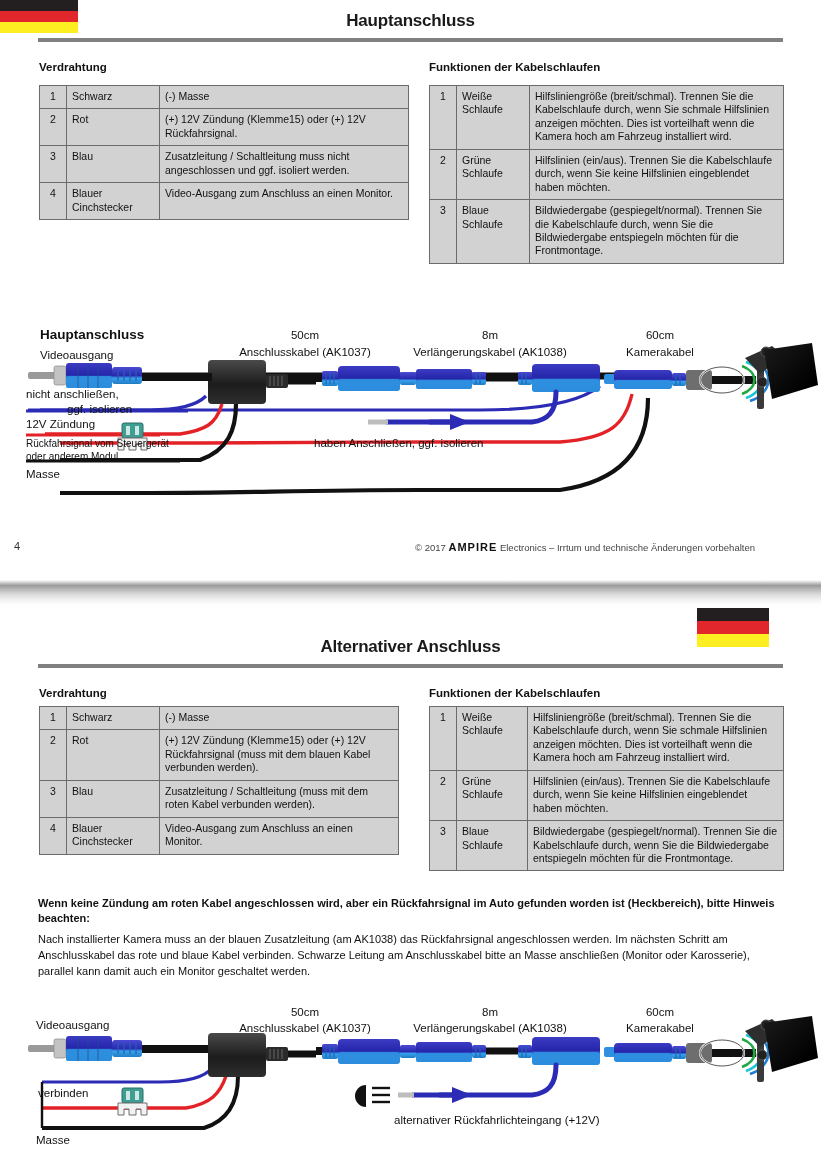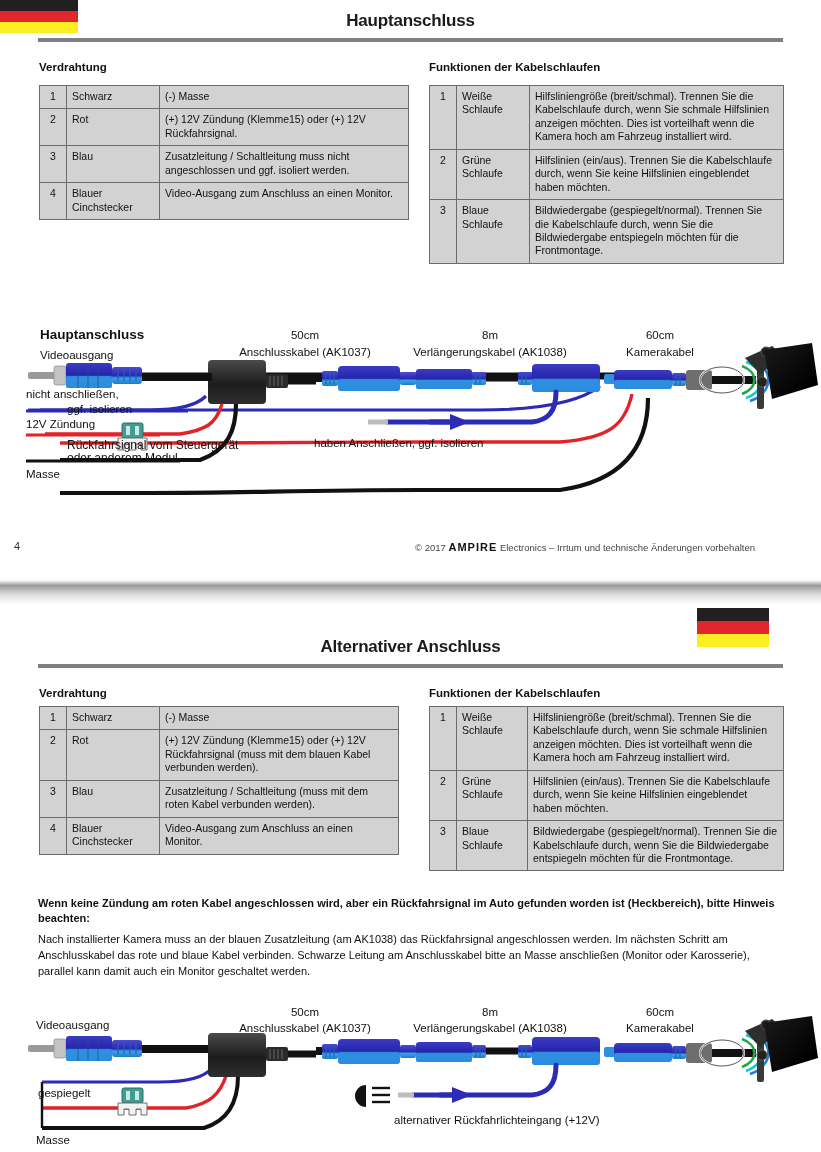--- a/index.html
+++ b/index.html
@@ -61,21 +61,21 @@
   td.num{width:16px;text-align:center;padding-left:2px;padding-right:2px;}
 
   
   .note-bold{font-size:11px;font-weight:bold;line-height:1.38;color:#111;}
   .note-body{font-size:11px;line-height:1.42;color:#111;margin-top:6px;}
 
   
   .dlabel{position:absolute;font-size:11.5px;color:#111;white-space:pre;line-height:1.25;}
   .dlabel.c{text-align:center;}
   .dlabel.bold{font-weight:bold;font-size:13.5px;}
-  .dlabel.small{font-size:12px;margin-left:41px;}
+  .dlabel.small{font-size:10px;}
 
   
   .pagenum{position:absolute;left:14px;font-size:11px;color:#333;}
   .copy{position:absolute;right:14px;font-size:9.5px;color:#444;white-space:nowrap;}
   .ampire{font-weight:bold;font-size:11px;letter-spacing:1px;color:#111;font-family:"Liberation Sans",sans-serif;}
 
   
   .separator{
     position:absolute;left:0;top:580px;width:821px;height:25px;
     background:linear-gradient(to bottom,#ffffff 0%,#9b9b9b 22%,#d8d8d8 55%,#f2f2f2 80%,#ffffff 100%);
@@ -517,21 +517,21 @@
       <g>
         <rect x="757" y="18" width="7" height="56" rx="2" fill="#3a3a3a"></rect>
         <path d="M745 23 L772 11 L784 21 L760 39 Z" fill="#2e2e2e"></path>
         <circle cx="766" cy="17" r="5" fill="#222" stroke="#555" stroke-width="1"></circle>
         <circle cx="762" cy="47" r="5" fill="#222" stroke="#555" stroke-width="1"></circle>
         <path d="M764 15 L812 8 L818 50 L772 64 Z" fill="url(#b2cam)"></path>
       </g>
     </svg>
 
     <div class="dlabel" style="left:36px;top:10px;">Videoausgang</div>
-    <div class="dlabel" style="left:38px;top:78px;">gespiegelt</div>
+    <div class="dlabel" style="left:38px;top:78px;">verbinden</div>
     <div class="dlabel" style="left:36px;top:125px;">Masse</div>
 
     <div class="dlabel c" style="left:215px;top:-3px;width:180px;">50cm</div>
     <div class="dlabel c" style="left:215px;top:13px;width:180px;">Anschlusskabel (AK1037)</div>
 
     <div class="dlabel c" style="left:400px;top:-3px;width:180px;">8m</div>
     <div class="dlabel c" style="left:400px;top:13px;width:180px;">Verlängerungskabel (AK1038)</div>
 
     <div class="dlabel c" style="left:595px;top:-3px;width:130px;">60cm</div>
     <div class="dlabel c" style="left:595px;top:13px;width:130px;">Kamerakabel</div>

